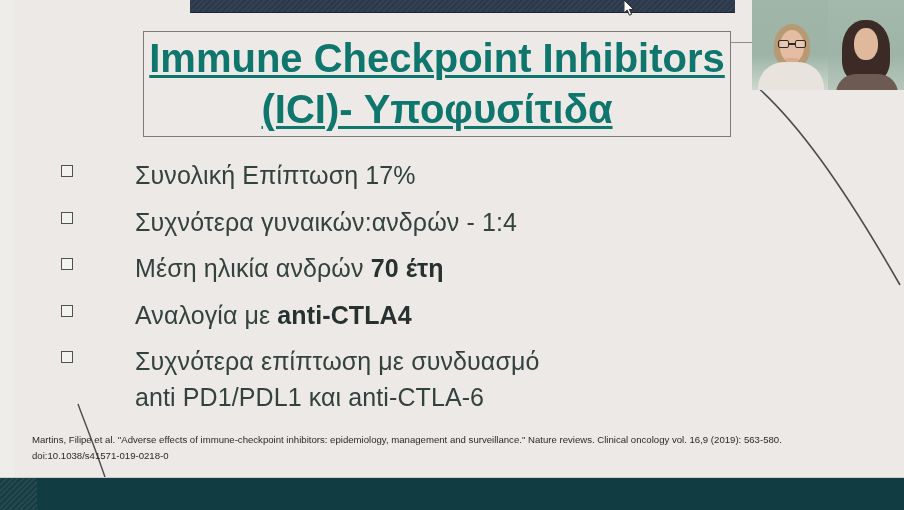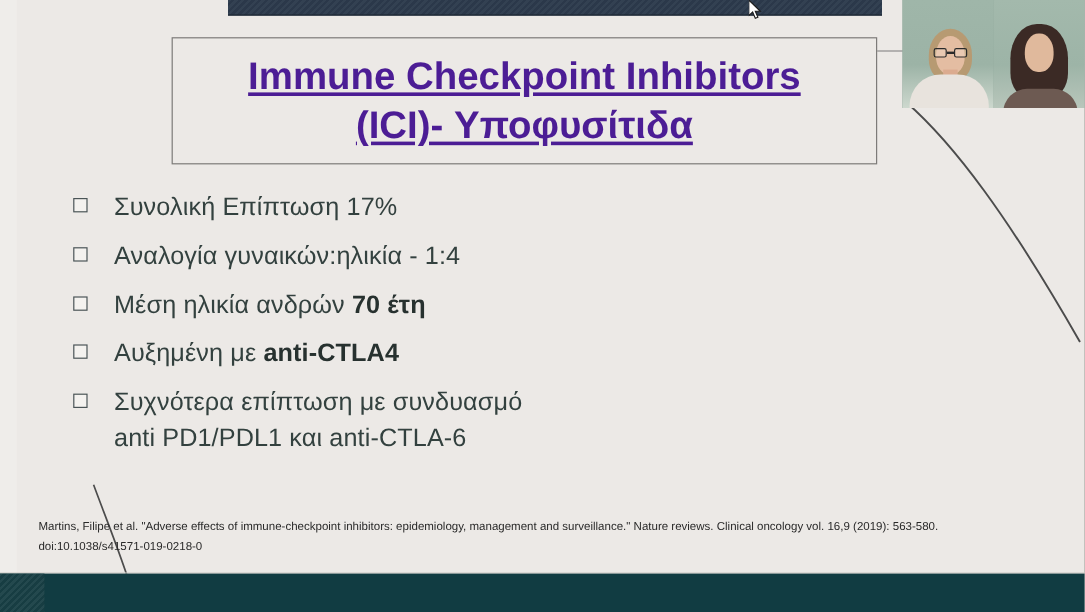--- a/index.html
+++ b/index.html
@@ -108,23 +108,23 @@
     box-sizing: border-box;
     display: flex;
     flex-direction: column;
     align-items: center;
     justify-content: center;
     gap: 2px;
   }
   .title-line {
     font-family: "Liberation Sans", sans-serif;
     font-weight: bold;
-    font-size: 32px;
+    font-size: 40px;
     line-height: 1.22;
-    color: #4c1d95;
+    color: #0f766e;
     text-decoration: underline;
     text-underline-offset: 3px;
     text-decoration-thickness: 2.5px;
     letter-spacing: 0px;
     white-space: nowrap;
   }
 
   
   .bullets {
     position: absolute;
@@ -150,24 +150,25 @@
     box-sizing: border-box;
   }
   .bullet-mark .sh {
     position: absolute; left:3px; top:3px;
     width: 12px; height: 12px;
     background: #1d2426;
     z-index: -1;
   }
   .bullet-text {
     font-family: "Liberation Sans", sans-serif;
-    font-size: 21px;
+    font-size: 25px;
     line-height: 1.42;
     color: #33413f;
     letter-spacing: 0.1px;
+    margin-left: 40px;
   }
   .bullet-text b { font-weight: bold; color:#27312f; }
 
   
   .citation {
     position: absolute;
     left: 32px; top: 432px;
     width: 830px;
     font-family: "Liberation Sans", sans-serif;
     font-size: 9.6px;
@@ -252,37 +253,37 @@
           <span class="sq"></span>
         </span>
       <span class="bullet-text">Συνολική Επίπτωση 17%</span>
     </div>
 
     <div class="bullet-row">
       <span class="bullet-mark">
           <span class="sh"></span>
           <span class="sq"></span>
         </span>
-      <span class="bullet-text">Αναλογία γυναικών:ηλικία - 1:4</span>
+      <span class="bullet-text">Συχνότερα γυναικών:ανδρών - 1:4</span>
     </div>
 
     <div class="bullet-row">
       <span class="bullet-mark">
           <span class="sh"></span>
           <span class="sq"></span>
         </span>
       <span class="bullet-text"><span>Μέση ηλικία ανδρών </span><b>70 έτη</b></span>
     </div>
 
     <div class="bullet-row">
       <span class="bullet-mark">
           <span class="sh"></span>
           <span class="sq"></span>
         </span>
-      <span class="bullet-text"><span>Αυξημένη με </span><b>anti-CTLA4</b></span>
+      <span class="bullet-text"><span>Αναλογία με </span><b>anti-CTLA4</b></span>
     </div>
 
     <div class="bullet-row">
       <span class="bullet-mark">
           <span class="sh"></span>
           <span class="sq"></span>
         </span>
       <span class="bullet-text">
         <span>Συχνότερα  επίπτωση  με  συνδυασμό</span><br>
         <span>anti PD1/PDL1 και anti-CTLA-6</span>

